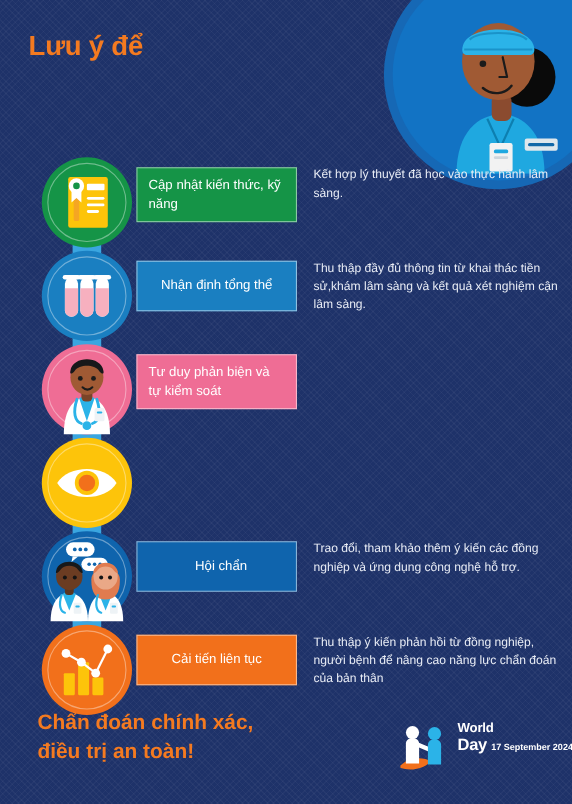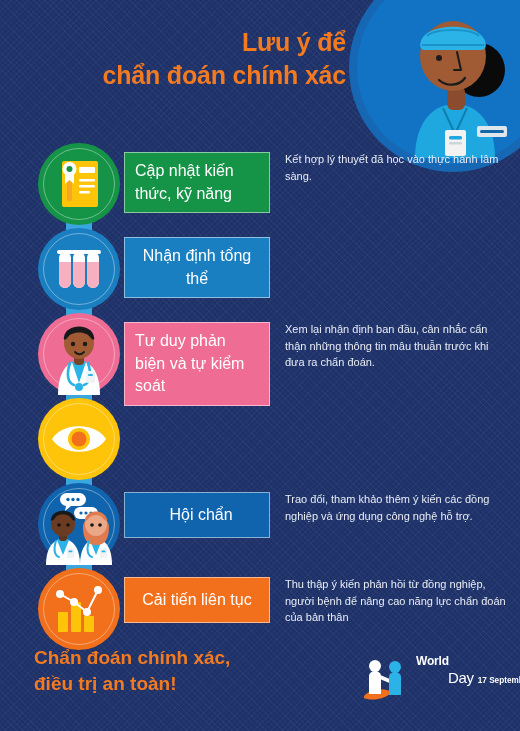--- a/index.html
+++ b/index.html
@@ -55,21 +55,20 @@
   .title {
     position: absolute;
     left: 26px;
     top: 26px;
     width: 320px;
     color: #f47a20;
     font-size: 25px;
     font-weight: bold;
     line-height: 1.32;
     letter-spacing: -0.2px;
-    text-align: right;
   }
   .title-line { display: block; }
 
   
   .spine {
     position: absolute;
     left: 66px;
     top: 180px;
     width: 26px;
     height: 440px;
@@ -110,21 +109,21 @@
   }
   .label {
     position: absolute;
     left: 124px;
     top: 9px;
     width: 146px;
     min-height: 46px;
     box-sizing: border-box;
     padding: 7px 10px;
     color: #ffffff;
-    font-size: 16px;
+    font-size: 12px;
     line-height: 1.42;
     display: flex;
     align-items: center;
     justify-content: center;
     text-align: center;
     border: 1px solid rgba(255,255,255,0.5);
   }
   .label.two-line { text-align: left; justify-content: flex-start; }
   .desc {
     position: absolute;
@@ -185,23 +184,22 @@
     letter-spacing: -0.4px;
   }
   .logo-bottom {
     display: block;
     line-height: 1.1;
     margin-top: 1px;
     white-space: nowrap;
   }
   .logo-day {
     font-size: 15px;
-    font-weight: normal;
+    font-weight: bold;
     letter-spacing: -0.3px;
-    margin-left: 32px;
   }
   .logo-date {
     font-size: 8.2px;
     font-weight: bold;
     margin-left: 4px;
   }
 </style>
 </head>
 <body>
 
@@ -223,21 +221,20 @@
     <path d="M68 100 L80 126 L92 100" stroke="#0d7fb0" stroke-width="2" fill="none"></path>
     <rect x="70" y="122" width="21" height="26" rx="2" fill="#f2f2f2"></rect>
     <rect x="74" y="128" width="13" height="3.4" rx="1.5" fill="#1fa8e0"></rect>
     <rect x="74" y="134" width="13" height="2.6" rx="1.2" fill="#cdd6dd"></rect>
     <rect x="102" y="118" width="30" height="11" rx="2" fill="#dfe7ec"></rect>
     <rect x="105" y="122" width="24" height="3" rx="1.5" fill="#1268a8"></rect>
   </svg>
 
   <div class="title">
     <span class="title-line">Lưu ý để</span>
-    <span class="title-line">chẩn đoán chính xác</span>
   </div>
 
   <div class="spine"></div>
 
   <div class="row" style="top:143px;">
     <div class="badge" style="background:#159447;">
       <div class="badge-ring"></div>
       <svg class="badge-art" viewBox="0 0 82 82">
         <rect x="24" y="18" width="36" height="46" rx="2" fill="#fdc40a"></rect>
         <rect x="29" y="36" width="5" height="22" rx="1.5" fill="#f5a623"></rect>
@@ -269,20 +266,21 @@
           <rect x="33" y="22" width="16" height="4" rx="2" fill="#ffffff"></rect>
         </g>
         <g>
           <rect x="49" y="24" width="12" height="36" rx="6" fill="#ffffff"></rect>
           <path d="M49 34 h12 v20 a6 6 0 0 1 -12 0 Z" fill="#f7b0bf"></path>
           <rect x="47" y="22" width="16" height="4" rx="2" fill="#ffffff"></rect>
         </g>
       </svg>
     </div>
     <div class="label" style="background:#1a7fc1;">Nhận định tổng thể</div>
+    <div class="desc">Thu thập đầy đủ thông tin từ khai thác tiền sử,khám lâm sàng và kết quả xét nghiệm cận lâm sàng.</div>
   </div>
 
   <div class="row" style="top:313px;">
     <div class="badge" style="background:#ef6d95;">
       <div class="badge-ring"></div>
       <svg class="badge-art" viewBox="0 0 82 82">
         <path d="M20 82 C20 58 30 48 41 48 C52 48 62 58 62 82 Z" fill="#ffffff"></path>
         <path d="M34 49 L41 70 L48 49 L44 47 L38 47 Z" fill="#2bb3e8"></path>
         <rect x="36" y="36" width="10" height="16" rx="4" fill="#7a4428"></rect>
         <ellipse cx="41" cy="30" rx="15" ry="16" fill="#a05a34"></ellipse>
@@ -291,21 +289,20 @@
         <circle cx="47" cy="31" r="2.2" fill="#1b1b1b"></circle>
         <path d="M37 39 C40 42 43 42 46 39" stroke="#1b1b1b" stroke-width="1.8" fill="none" stroke-linecap="round"></path>
         <path d="M32 50 C28 62 30 70 36 72" stroke="#2bb3e8" stroke-width="2.6" fill="none" stroke-linecap="round"></path>
         <path d="M50 50 C54 62 52 70 46 72" stroke="#2bb3e8" stroke-width="2.6" fill="none" stroke-linecap="round"></path>
         <circle cx="41" cy="74" r="4" fill="#2bb3e8"></circle>
         <rect x="48" y="58" width="9" height="12" rx="1.5" fill="#eef3f6"></rect>
         <rect x="50" y="61" width="5" height="2" rx="1" fill="#2bb3e8"></rect>
       </svg>
     </div>
     <div class="label two-line" style="background:#ef6d95;">Tư duy phản biện và tự kiểm soát</div>
-    <div class="desc">Xem lại nhận định ban đầu, cân nhắc cẩn thận những thông tin mâu thuẫn trước khi đưa ra chẩn đoán.</div>
   </div>
 
   <div class="row" style="top:398px;">
     <div class="badge" style="background:#fdc40a;">
       <div class="badge-ring"></div>
       <svg class="badge-art" viewBox="0 0 82 82">
         <path d="M14 41 C24 24 58 24 68 41 C58 58 24 58 14 41 Z" fill="#ffffff"></path>
         <circle cx="41" cy="41" r="11" fill="#fdc40a"></circle>
         <circle cx="41" cy="41" r="7.5" fill="#f2701b"></circle>
       </svg>

